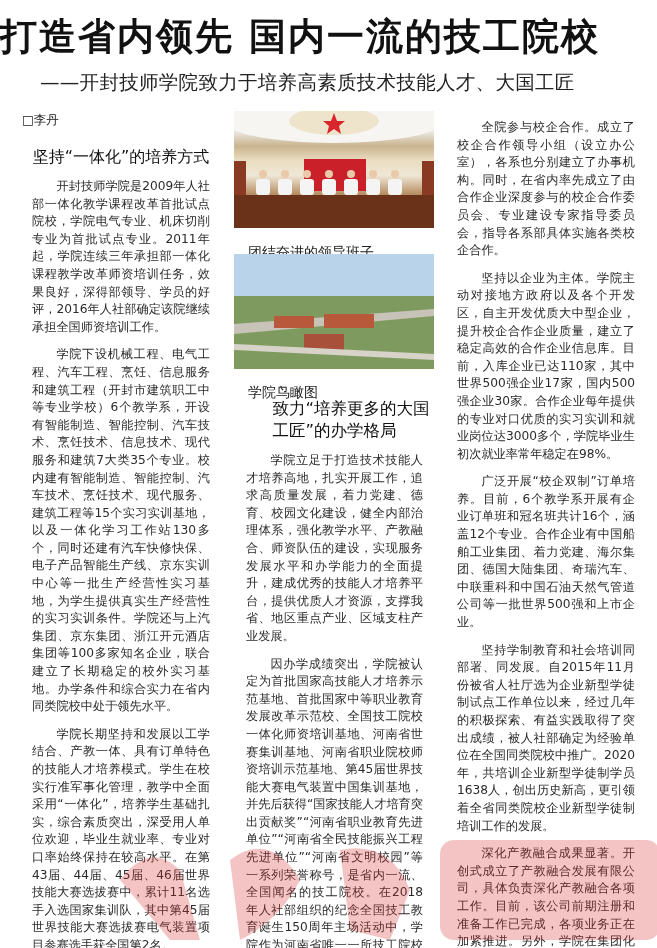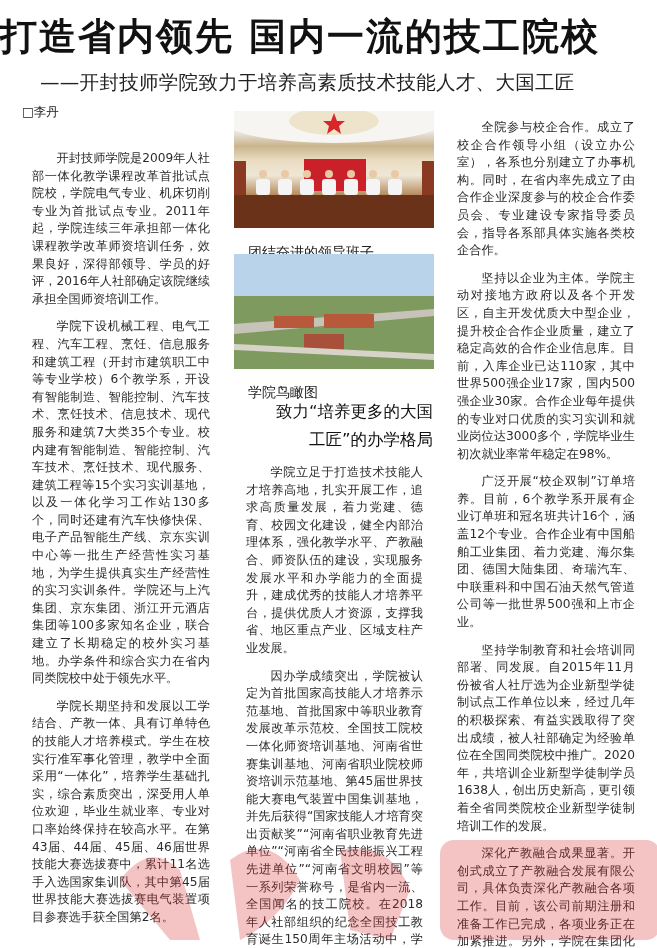--- a/index.html
+++ b/index.html
@@ -3,49 +3,50 @@
 <meta charset="utf-8">
 <style>
   html, body { margin:0; padding:0; background:#fff; }
   body { width:657px; height:948px; position:relative; overflow:hidden;
          font-family:"DejaVu Sans", sans-serif; color:#222; }
   .headline { position:absolute; left:0; top:12px; width:569px; text-align:center;
     font-family:"DejaVu Serif", serif; font-weight:bold; font-size:37px; letter-spacing:2px;
     color:#111; line-height:48px; white-space:nowrap; }
   .subhead { position:absolute; left:40px; top:70px; width:620px; text-align:left;
     font-size:19.5px; color:#222; line-height:26px; white-space:nowrap; letter-spacing:0.3px; }
-  .byline { position:absolute; left:22px; top:104px; font-size:12.5px; color:#222; }
+  .byline { position:absolute; left:22px; top:112px; font-size:12.5px; color:#222; }
   .col { position:absolute; font-size:12.2px; line-height:17.6px; color:#2a2a2a; text-align:justify; }
   .col p { margin:10px; text-indent:2em; }
   .col1 { left:22px; top:140px; width:198px; }
   .col2 { left:236px; top:490px; width:197px; }
   .col3 { left:447px; top:109px; width:198px; }
   .sec-title { font-size:16px; line-height:22px; color:#111; text-indent:0 !important; margin:6px 0 6px 0 !important; }
   .sec1 { text-align:center; font-size:16px; }
-  .sec2 { font-size:16.5px; line-height:28px; text-align:right; padding-left:0; }
+  .sec2 { font-size:16.5px; line-height:22px; text-align:center; padding-left:0; }
   .sec3 { font-size:16.5px; text-align:center; white-space:nowrap; }
   .photo { position:absolute; left:234px; width:200px; overflow:hidden; }
   .photo1 { top:111px; height:117px;
     background:linear-gradient(180deg,#f4f2ef 0%,#eae6df 18%,#c9b48e 30%,#e9dcc0 42%,#efe7d6 55%,#b48a5c 72%,#7b4426 85%,#5d2f18 100%); }
   .photo2 { top:254px; height:115px;
     background:linear-gradient(180deg,#a9c8e6 0%,#cfe0ef 30%,#dfe7ea 42%,#6f8a5a 48%,#8a6b4e 60%,#b35d3e 70%,#77945a 82%,#9aa88a 100%); }
   .caption { position:absolute; left:248px; font-size:14px; color:#222;margin-top:12px; }
   .cap1 { top:232px; }
   .cap2 { top:372px; }
   .watermark { position:absolute; left:110px; top:820px; width:560px; height:128px; pointer-events:none;
     opacity:0.28; }
 </style>
 </head>
 <body>
 
 <div class="headline">打造省内领先  国内一流的技工院校</div>
 <div class="subhead">——开封技师学院致力于培养高素质技术技能人才、大国工匠</div>
 <div class="byline">□李丹</div>
 
 <div class="col col1">
+  <p class="sec-title sec1">坚持“一体化”的培养方式</p>
   <p>开封技师学院是2009年人社部一体化教学课程改革首批试点院校，学院电气专业、机床切削专业为首批试点专业。2011年起，学院连续三年承担部一体化课程教学改革师资培训任务，效果良好，深得部领导、学员的好评，2016年人社部确定该院继续承担全国师资培训工作。</p>
   <p>学院下设机械工程、电气工程、汽车工程、烹饪、信息服务和建筑工程（开封市建筑职工中等专业学校）6个教学系，开设有智能制造、智能控制、汽车技术、烹饪技术、信息技术、现代服务和建筑7大类35个专业。校内建有智能制造、智能控制、汽车技术、烹饪技术、现代服务、建筑工程等15个实习实训基地，以及一体化学习工作站130多个，同时还建有汽车快修快保、电子产品智能生产线、京东实训中心等一批生产经营性实习基地，为学生提供真实生产经营性的实习实训条件。学院还与上汽集团、京东集团、浙江开元酒店集团等100多家知名企业，联合建立了长期稳定的校外实习基地。办学条件和综合实力在省内同类院校中处于领先水平。</p>
   <p>学院长期坚持和发展以工学结合、产教一体、具有订单特色的技能人才培养模式。学生在校实行准军事化管理，教学中全面采用“一体化”，培养学生基础扎实，综合素质突出，深受用人单位欢迎，毕业生就业率、专业对口率始终保持在较高水平。在第43届、44届、45届、46届世界技能大赛选拔赛中，累计11名选手入选国家集训队，其中第45届世界技能大赛选拔赛电气装置项目参赛选手获全国第2名。</p>
 </div>
 
 <div class="photo photo1">
   <svg width="200" height="117" viewBox="0 0 200 117">
     <ellipse cx="100" cy="10" rx="110" ry="22" fill="#f7f5f1"></ellipse>
     <ellipse cx="100" cy="10" rx="45" ry="14" fill="#eee4cc"></ellipse>
     <polygon points="100,2 103,10 111,10 105,15 107,23 100,18 93,23 95,15 89,10 97,10" fill="#d8262a"></polygon>

